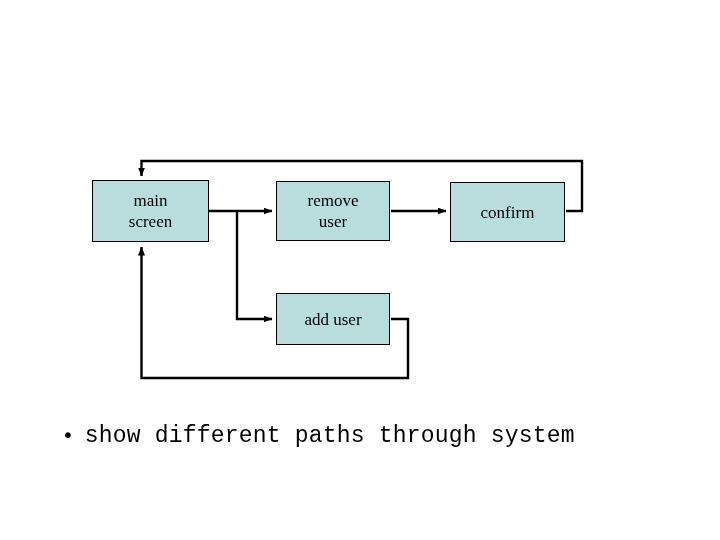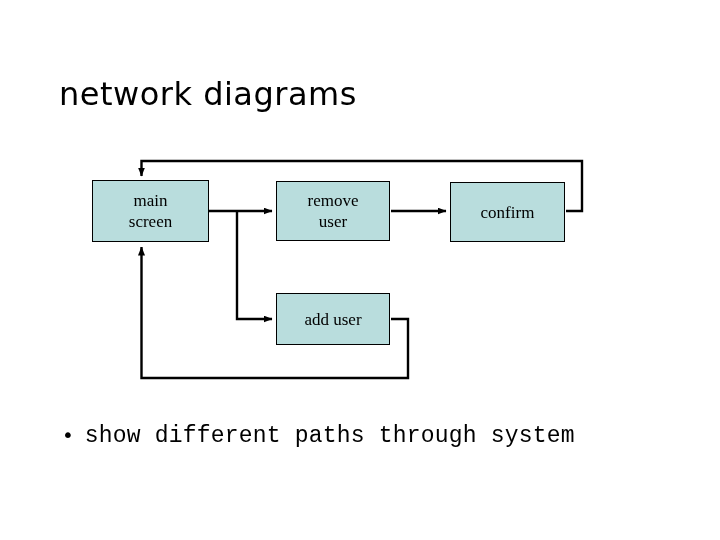--- a/index.html
+++ b/index.html
@@ -93,21 +93,20 @@
     line-height: 34px;
     letter-spacing: 0.2px;
     white-space: nowrap;
   }
 </style>
 </head>
 <body>
 
 <div id="slide">
 
-  <div id="slide-title">network diagrams</div>
 
   <div id="diagram">
 
     <svg id="connectors" viewBox="0 0 720 540">
       <defs>
         <marker id="arrow-right" markerWidth="9" markerHeight="9" refX="8.5" refY="3.5" orient="auto" markerUnits="userSpaceOnUse">
           <path d="M0,0 L9,3.5 L0,7 z" fill="#000000"></path>
         </marker>
         <marker id="arrow-down" markerWidth="9" markerHeight="9" refX="8.5" refY="3.5" orient="auto" markerUnits="userSpaceOnUse">
           <path d="M0,0 L9,3.5 L0,7 z" fill="#000000"></path>

